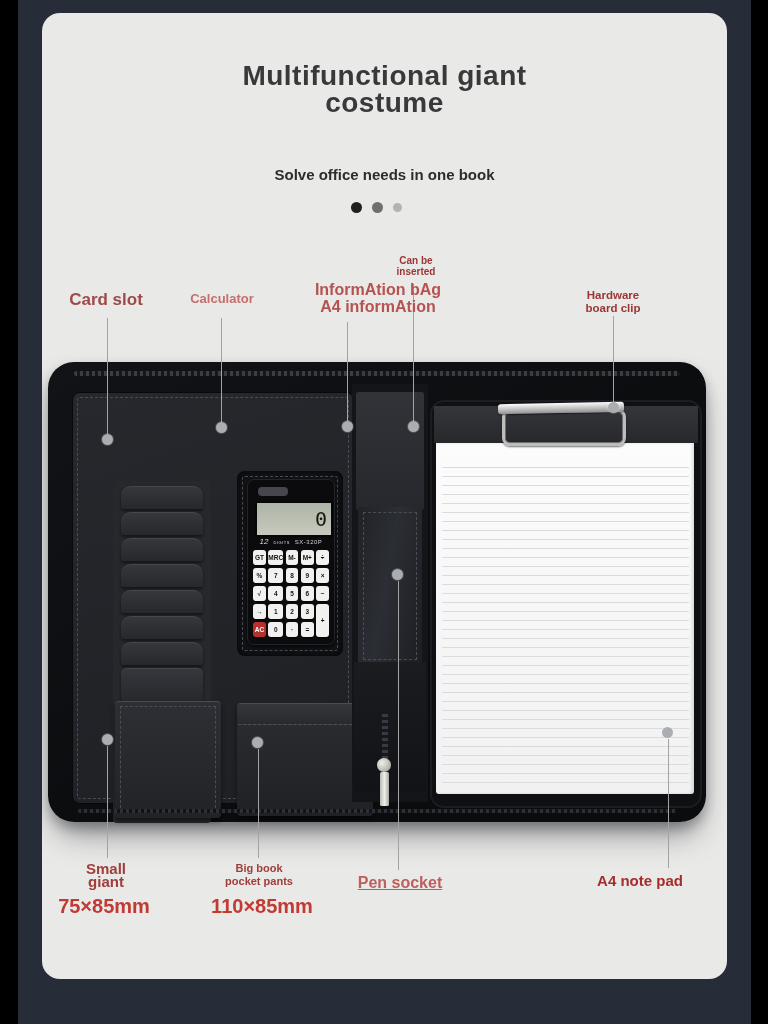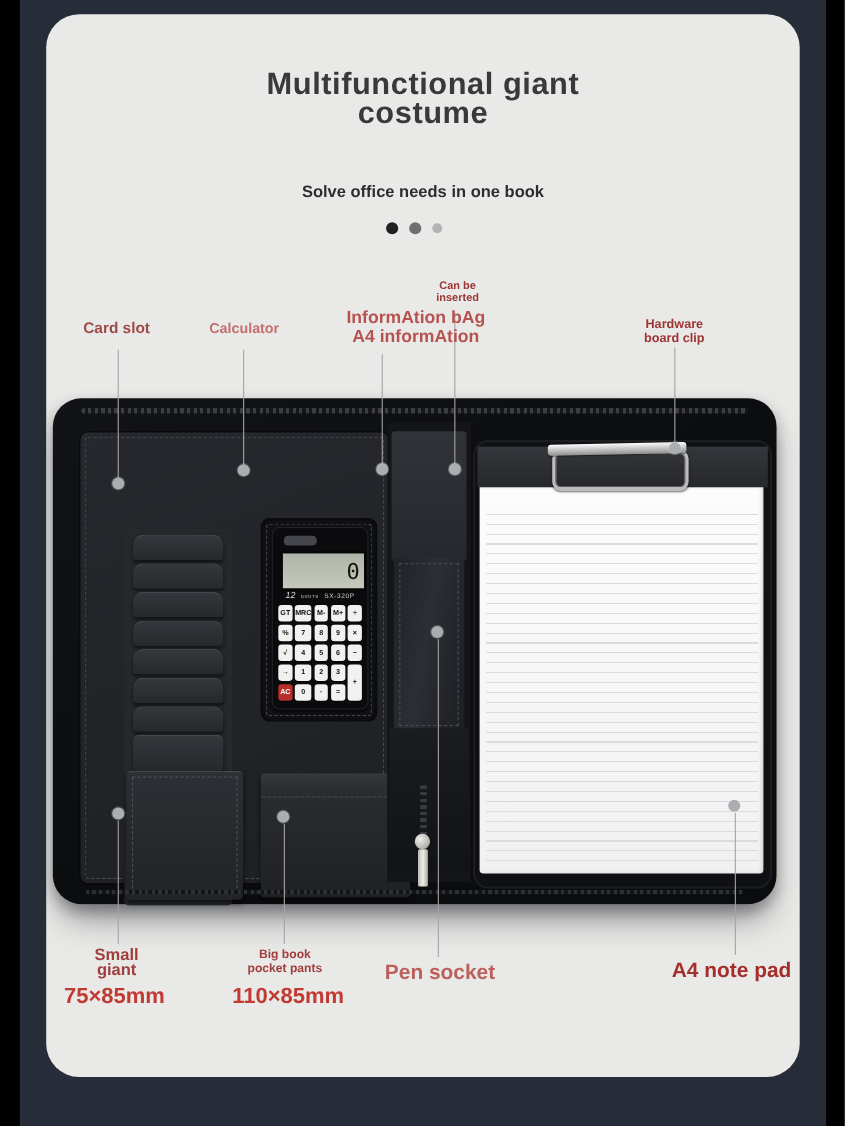--- a/index.html
+++ b/index.html
@@ -4,50 +4,50 @@
 <style>
   html,body{margin:0;padding:0;}
   body{
     width:768px;height:1024px;position:relative;overflow:hidden;
     background:#000;
     font-family:"Liberation Sans", sans-serif;
   }
   .frame{position:absolute;left:18px;top:0;width:733px;height:1024px;background:#272c39;}
   .card{
     position:absolute;left:24px;top:13px;width:685px;height:966px;
-    background:#e9e9e7;border-radius:30px;overflow:hidden;
+    background:#e9e9e7;border-radius:18px;overflow:hidden;
   }
   
   .title{
     position:absolute;left:0;top:49px;width:100%;text-align:center;
     font-weight:bold;font-size:28px;line-height:27px;color:#39393b;letter-spacing:.5px;
   }
   .subtitle{
     position:absolute;left:0;top:142px;width:100%;text-align:center;
     font-weight:bold;font-size:15px;color:#2d2d2f;margin-top:11px;
   }
   .cdots{position:absolute;left:309px;top:189px;display:flex;align-items:center;gap:10px;}
   .cdot{border-radius:50%;}
   .cdot1{width:11px;height:11px;background:#202022;}
   .cdot2{width:11px;height:11px;background:#6f6f71;}
   .cdot3{width:9px;height:9px;background:#b3b3b3;}
   
   .lbl{position:absolute;transform:translateX(-50%);text-align:center;font-weight:bold;white-space:nowrap;}
-  .lbl-card-slot{left:64px;top:277px;font-size:14px;color:#9e4a48;}
+  .lbl-card-slot{left:64px;top:277px;font-size:17px;color:#9e4a48;}
   .lbl-calculator{left:180px;top:278px;font-size:13px;color:#c4706e;}
   .lbl-insert{left:374px;top:242px;font-size:10px;line-height:11px;color:#9c3634;}
   .lbl-infobag{left:336px;top:268px;font-size:16px;line-height:17px;color:#b65351;}
   .lbl-hardware{left:571px;top:276px;font-size:11.5px;line-height:13px;color:#9c3634;}
   .lbl-small{left:64px;top:849px;font-size:15px;line-height:13px;color:#a03e3c;}
   .lbl-big{left:217px;top:849px;font-size:11px;line-height:13px;color:#a03e3c;}
   .size-txt{position:absolute;transform:translateX(-50%);font-size:20px;font-weight:700;color:#c13a34;white-space:nowrap;}
   .size-small{left:62px;top:882px;}
   .size-big{left:220px;top:882px;}
-  .lbl-pen{left:358px;top:861px;font-size:19px;color:#bc605e;}
-  .lbl-a4{left:623px;top:859px;font-size:19px;color:#a42e2c;}
+  .lbl-pen{left:358px;top:861px;font-size:16px;color:#bc605e;text-decoration:underline;}
+  .lbl-a4{left:598px;top:859px;font-size:15px;color:#a42e2c;}
   
   .cline{position:absolute;width:1px;background:#a3a3a3;}
   .cl1{left:65px;top:305px;height:117px;}
   .cl2{left:179px;top:305px;height:105px;}
   .cl3{left:305px;top:309px;height:100px;}
   .cl4{left:371px;top:271px;height:138px;}
   .cl5{left:571px;top:303px;height:87px;}
   .cl6{left:65px;top:733px;height:112px;}
   .cl7{left:216px;top:736px;height:109px;}
   .cl8{left:356px;top:568px;height:289px;}

